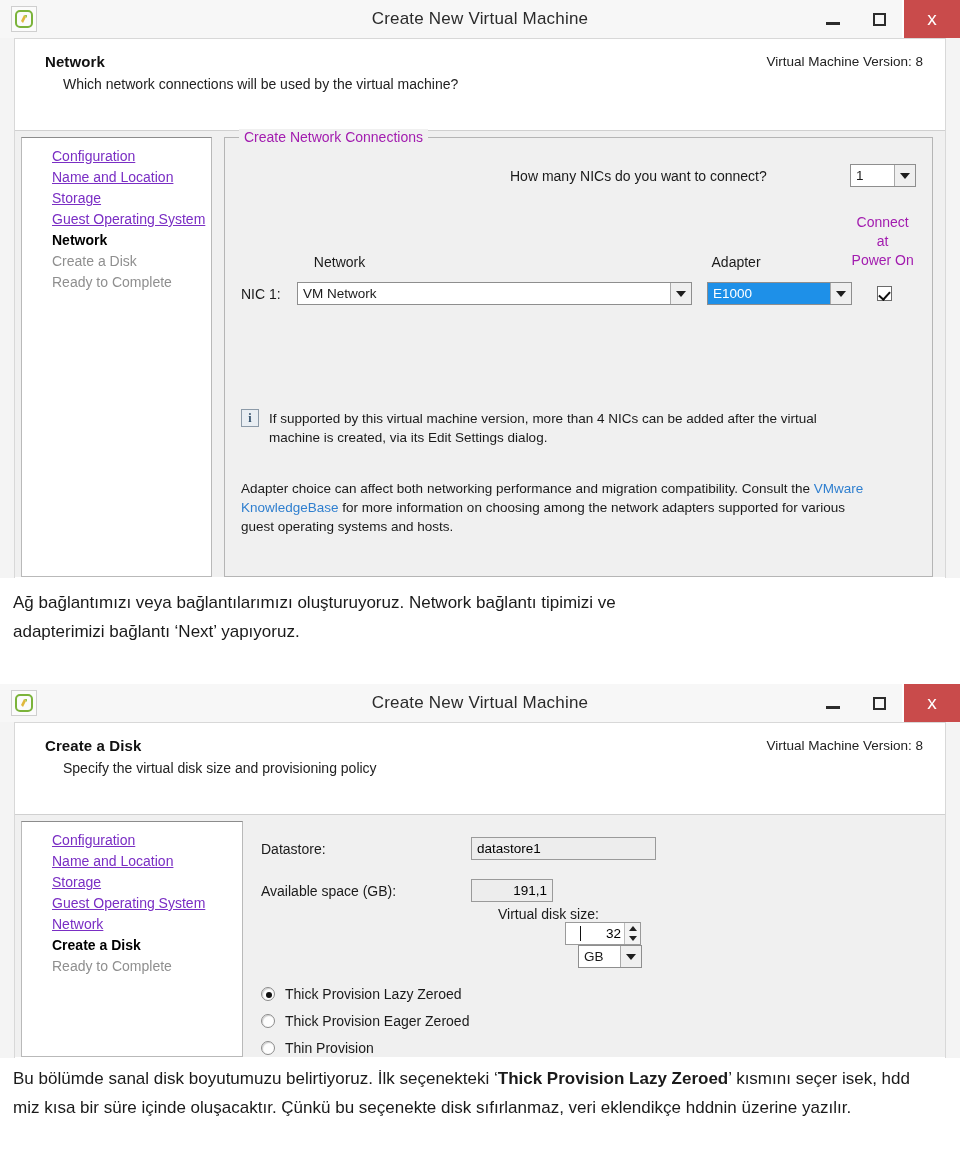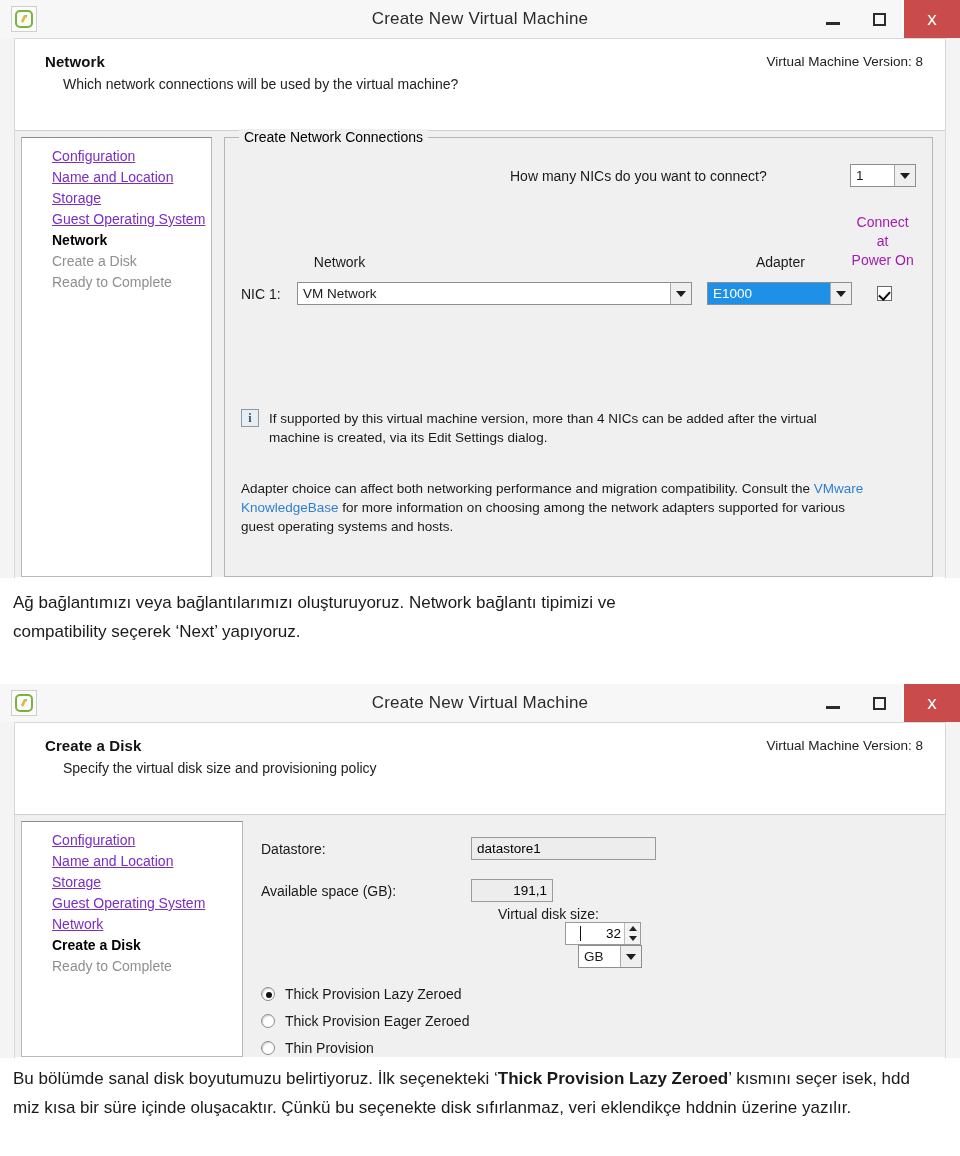--- a/index.html
+++ b/index.html
@@ -115,21 +115,21 @@
   .groupbox {
     position: relative;
     border: 1px solid #b5b5b5;
     background: #f0f0f0;
     height: 100%;
     padding: 16px 16px 0 16px;
   }
   .groupbox > .gb-legend {
     position: absolute; top: -9px; left: 14px;
     background: #f0f0f0; padding: 0 5px;
-    font-size: 14px; color: #000000;
+    font-size: 14px; color: #a21caf;
   }
 
   .row { display: flex; align-items: center; }
   .lbl { font-size: 14px; color: #1a1a1a; }
 
   
   .combo {
     display: inline-flex; align-items: stretch;
     border: 1px solid #8e8e8e;
     background: #fff; height: 23px;
@@ -267,21 +267,21 @@
                 <div class="cval">1</div>
                 <div class="carrow">
                     <span class="tri-down"></span>
                   </div>
               </div>
             </div>
 
             <div class="row" style="margin-top:26px; align-items:flex-end;">
               <div style="width:74px;"></div>
               <div class="lbl" style="width:404px;">Network</div>
-              <div class="lbl" style="width:140px;text-align:center;">Adapter</div>
+              <div class="lbl" style="width:140px;">Adapter</div>
               <div style="text-align:center; font-size:14px; color:#a21caf; line-height:19px;">
                 <div>Connect at</div>
                 <div>Power On</div>
               </div>
             </div>
 
             <div class="row" style="margin-top:12px;">
               <div class="lbl" style="width:56px;">NIC 1:</div>
               <div class="combo" style="width:395px;">
                 <div class="cval">VM Network</div>
@@ -307,21 +307,21 @@
 
             <div class="para" style="margin-top:32px; max-width:632px;"><span>Adapter choice can affect both networking performance and migration compatibility. Consult the </span><span class="link">VMware KnowledgeBase</span><span> for more information on choosing among the network adapters supported for various guest operating systems and hosts.</span></div>
           </div>
         </div>
       </div>
     </div>
   </div>
 
   <div class="caption" style="position:absolute; left:0; top:588px; width:940px;">
     <div>Ağ bağlantımızı veya bağlantılarımızı oluşturuyoruz. Network bağlantı tipimizi ve</div>
-    <div>compatibility seçerek ‘Next’ yapıyoruz.</div>
+    <div>adapterimizi bağlantı ‘Next’ yapıyoruz.</div>
   </div>
 
   <div class="dialog" style="left:0; top:684px; width:960px; height:374px;">
 
     <div class="titlebar">
       <div class="app-icon">
         <svg width="18" height="18" viewBox="0 0 18 18" aria-hidden="true">
           <rect x="1" y="1" width="16" height="16" rx="4" fill="none" stroke="#7bb33a" stroke-width="2"></rect>
           <path d="M6 11 L9 5 L11 7 L8 13 Z" fill="#e0b83c"></path>
           <path d="M9 5 L12 5 L12 8 L11 7 Z" fill="#9ec64a"></path>

